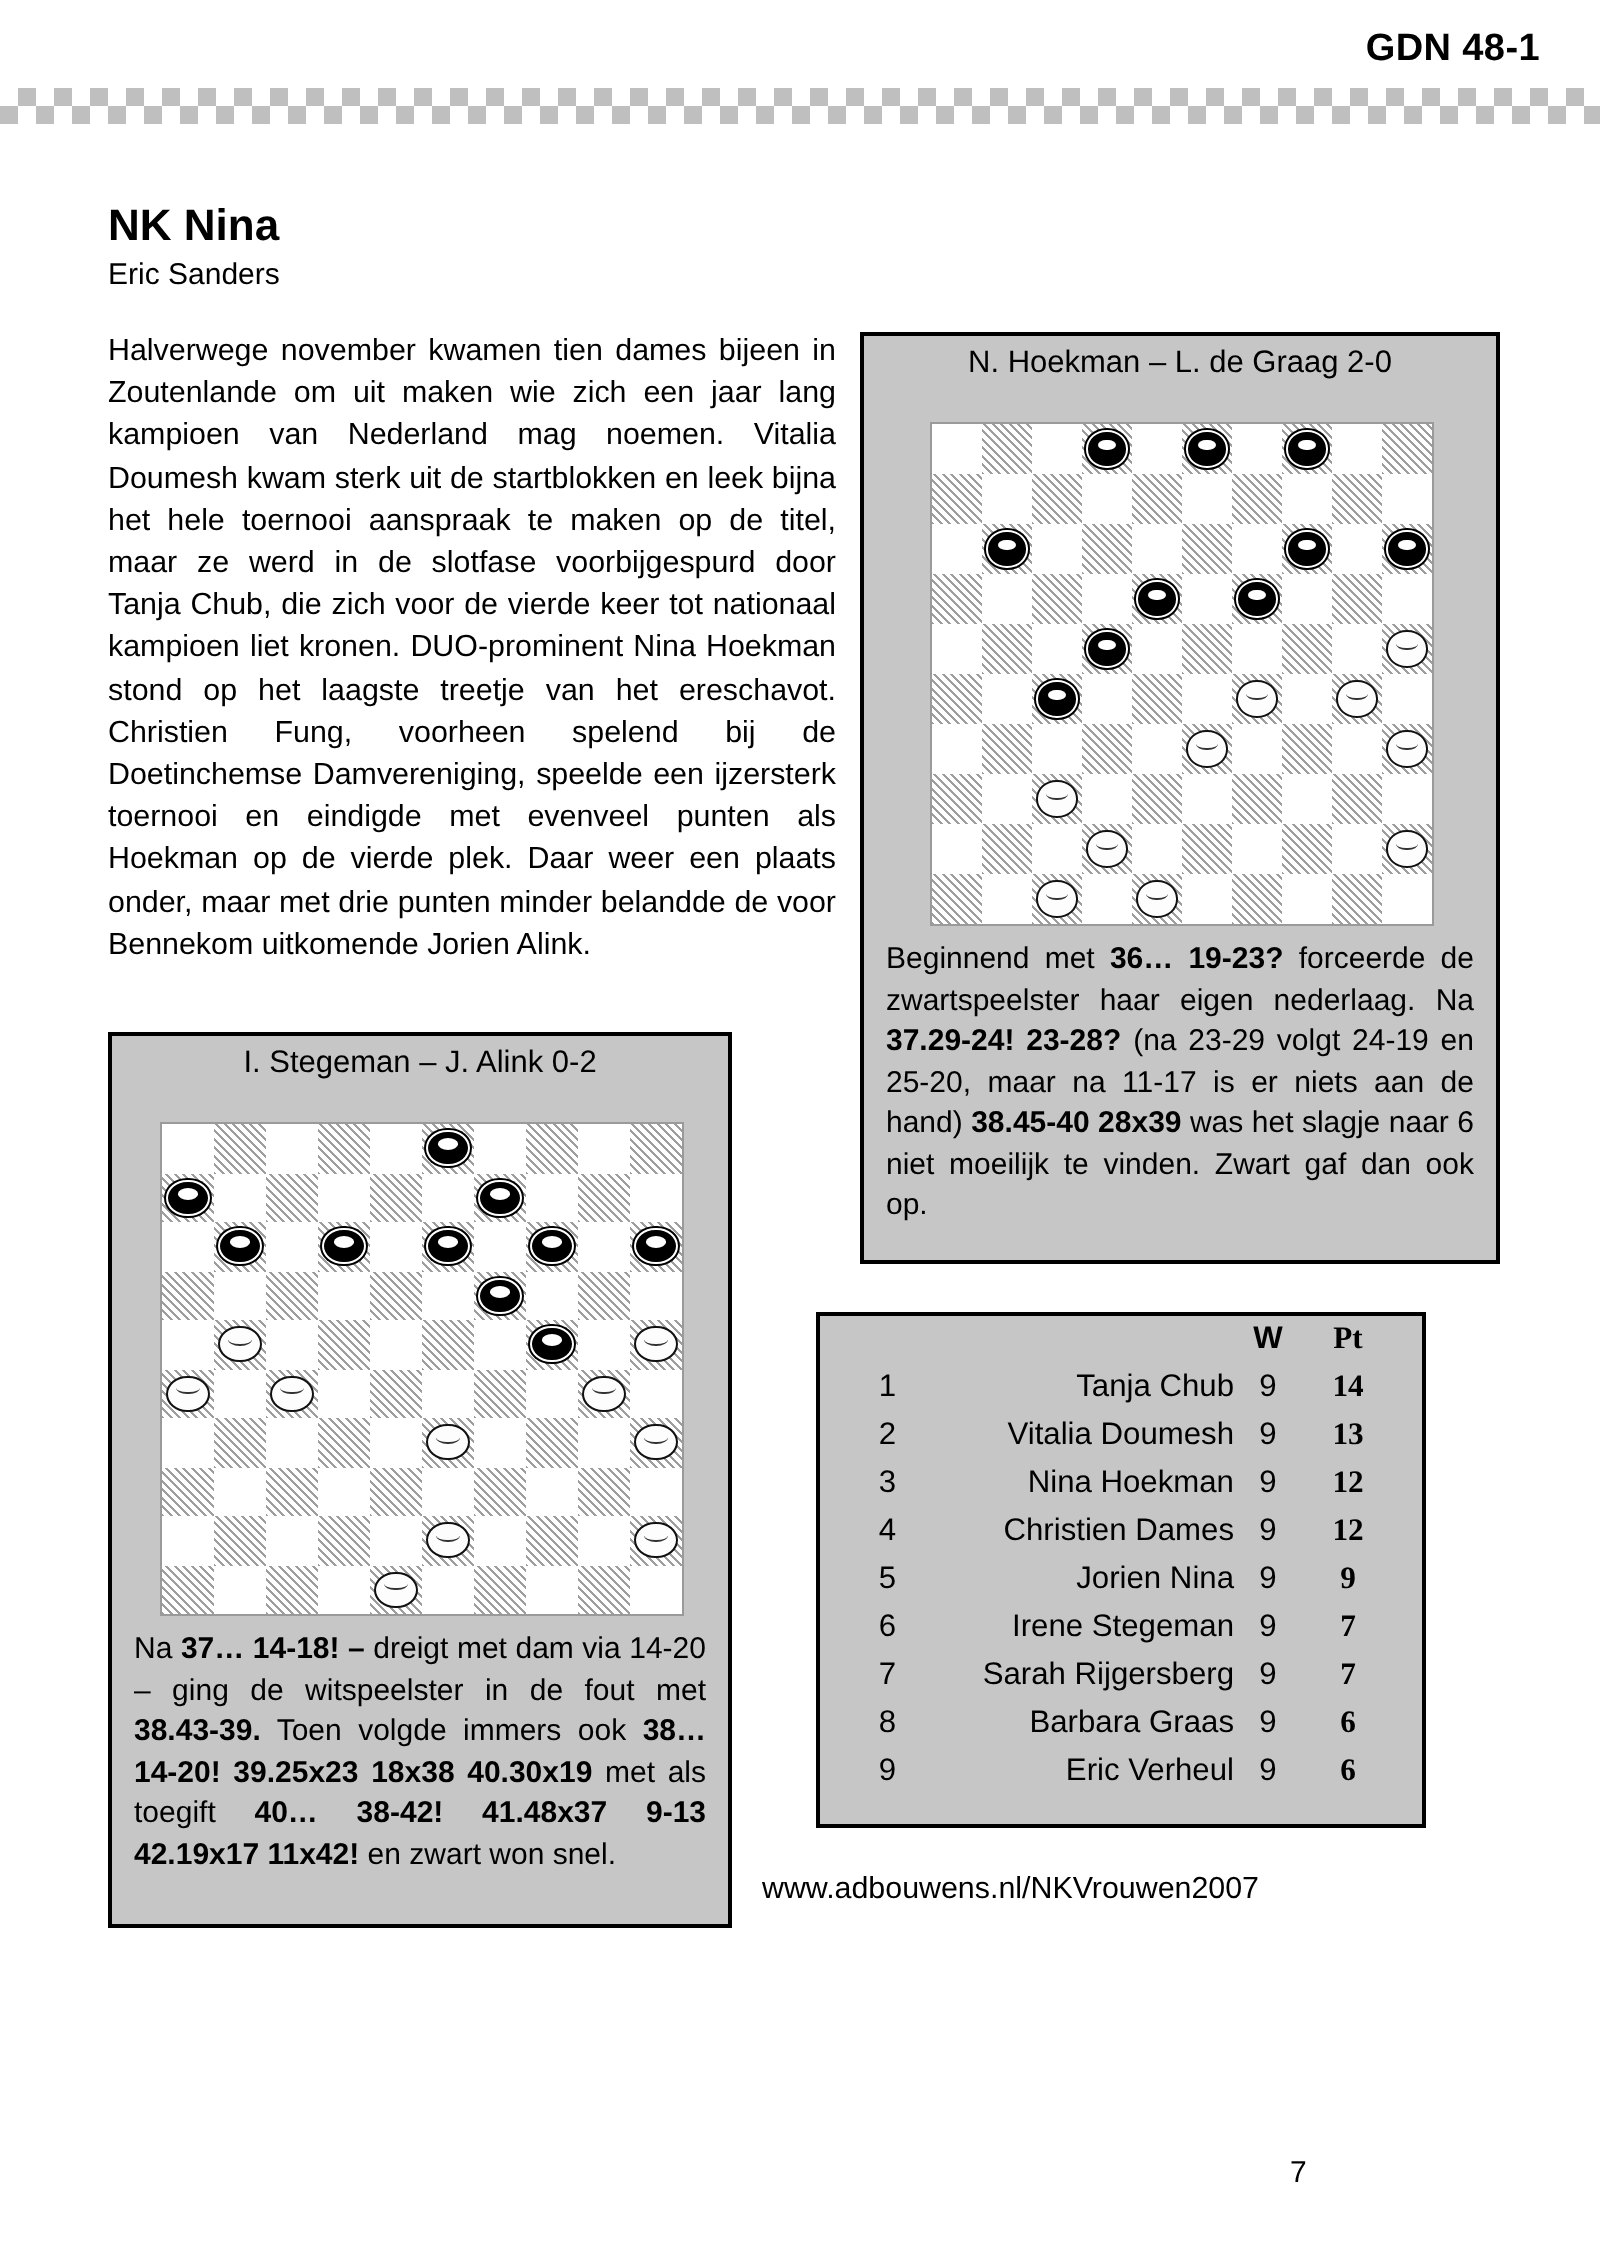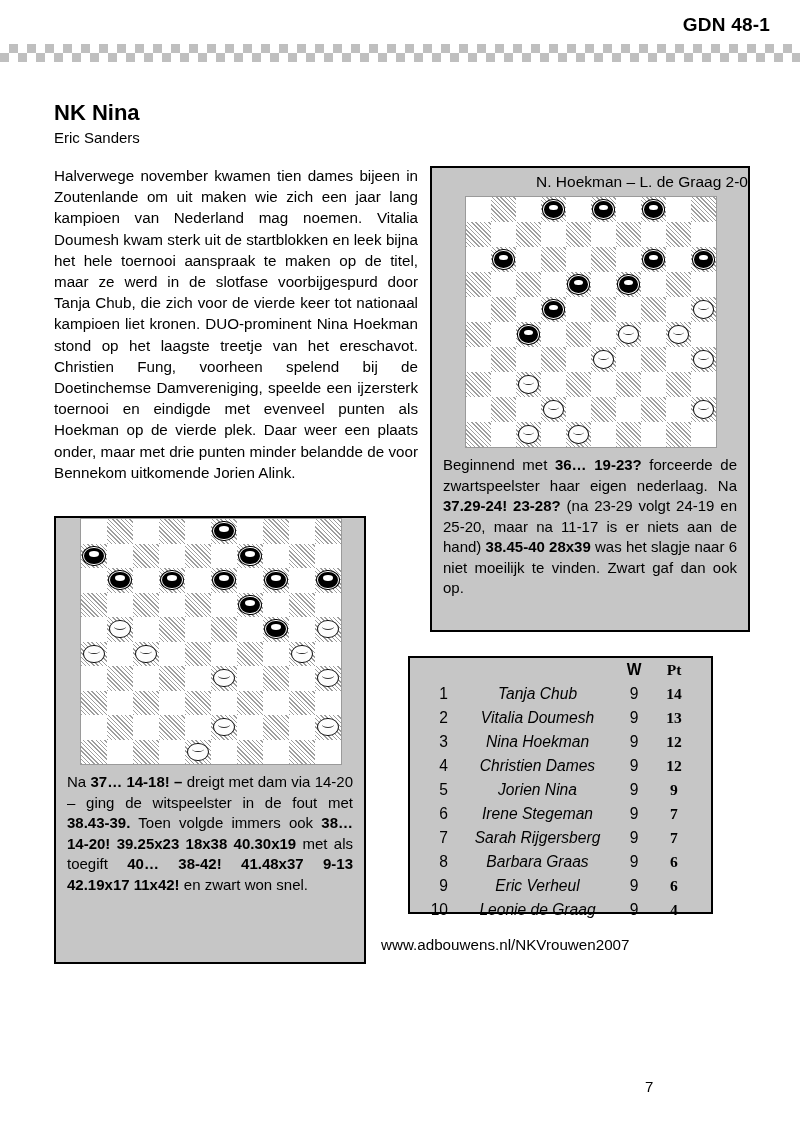--- a/index.html
+++ b/index.html
@@ -73,24 +73,24 @@
   }
 
   
   .panel {
     position: absolute;
     background: #c6c6c6;
     border: 2px solid #000000;
     box-sizing: border-box;
   }
   .panel-title {
-    text-align: right;
+    text-align: center;
     font-size: 15.5px;
     padding-top: 5px;
-    padding-bottom: 5px;
+    padding-bottom: 20px;
   }
   .panel-text {
     font-size: 15px;
     line-height: 20.5px;
     text-align: justify;
     padding: 7px 11px 9px 11px;
   }
   .panel-text b { font-weight: bold; }
 
   
@@ -170,21 +170,21 @@
   #standings-table {
     width: 100%;
     border-collapse: collapse;
     font-size: 15.6px;
   }
   #standings-table th, #standings-table td {
     padding: 1px 0;
     line-height: 22px;
   }
   .col-rank  { width: 38px; text-align: right; padding-right: 10px !important; }
-  .col-name  { text-align: center; font-style: italic; }
+  .col-name  { text-align: right; }
   .col-w     { width: 34px; text-align: center; }
   .col-pt    { width: 46px; text-align: center; font-weight: bold; padding-right: 14px !important; font-family: Liberation Serif, serif; }
   #standings-table thead th { font-weight: bold; }
   #standings-table thead th.col-rank,
   #standings-table thead th.col-name { font-weight: bold; }
 
   
   #footer-note {
     position: absolute;
     left: 381px;
@@ -359,20 +359,21 @@
         <div class="sq dark"></div>
         <div class="sq light"></div>
         <div class="sq dark"></div>
         <div class="sq light"></div>
       </div>
   </div>
   <div class="panel-text">Beginnend met <b>36… 19-23?</b> forceerde de zwartspeelster haar eigen nederlaag. Na <b>37.29-24! 23-28?</b> (na 23-29 volgt 24-19 en 25-20, maar na 11-17 is er niets aan de hand) <b>38.45-40 28x39</b> was het slagje naar 6 niet moeilijk te vinden. Zwart gaf dan ook op.</div>
 </div>
 
 <div class="panel" id="board-panel-2">
+  <div class="panel-title">I. Stegeman – J. Alink 0-2</div>
   <div id="board-2-wrap">
     <div class="board" id="board-2">
         <div class="sq light"></div>
         <div class="sq dark"></div>
         <div class="sq light"></div>
         <div class="sq dark"></div>
         <div class="sq light"></div>
         <div class="sq dark">
           <div class="piece black"></div>
         </div>
@@ -571,26 +572,20 @@
           <td class="col-name">Barbara Graas</td>
           <td class="col-w">9</td>
           <td class="col-pt">6</td>
         </tr>
         <tr>
           <td class="col-rank">9</td>
           <td class="col-name">Eric Verheul</td>
           <td class="col-w">9</td>
           <td class="col-pt">6</td>
         </tr>
-        <tr>
-          <td class="col-rank">10</td>
-          <td class="col-name">Leonie de Graag</td>
-          <td class="col-w">9</td>
-          <td class="col-pt">4</td>
-        </tr>
       </tbody>
   </table>
 </div>
 
 <div id="footer-note">
   <div class="line2">www.adbouwens.nl/NKVrouwen2007</div>
 </div>
 <div id="page-number">7</div>
 
 </body></html>

